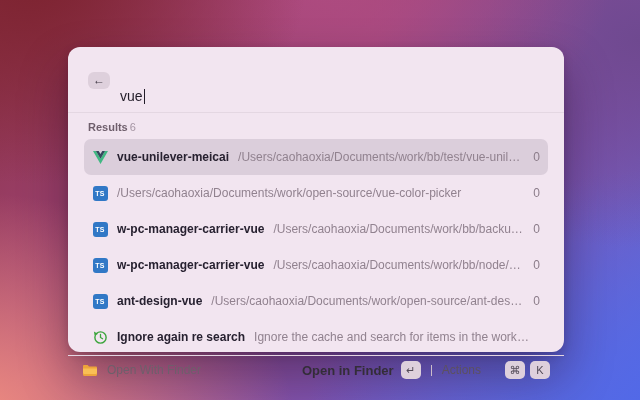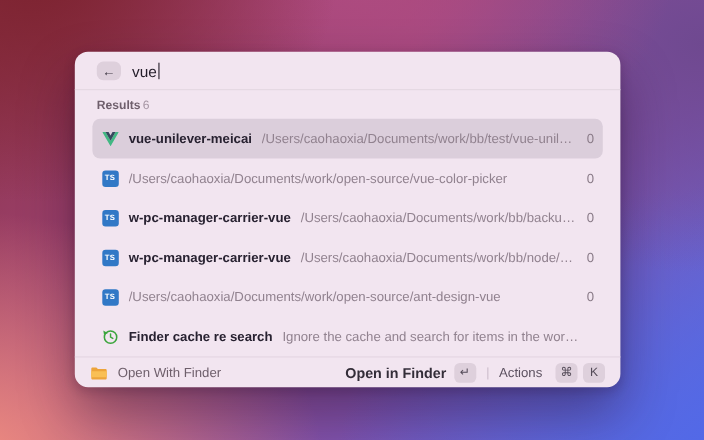--- a/index.html
+++ b/index.html
@@ -20,21 +20,21 @@
     background:#f2e5f0; border-radius:12px;
     box-shadow:0 24px 48px rgba(33,8,34,.40), 0 3px 10px rgba(33,8,34,.20);
     display:flex; flex-direction:column;
   }
   .searchbar { display:flex; align-items:center; gap:10px; padding:9px 18px 8px 20px; }
   .back-btn {
     width:22px; height:17px; border-radius:6px; background:#ded0dc; color:#3f3844;
     display:flex; align-items:center; justify-content:center; font-size:12px; line-height:1;
     flex:0 0 auto; cursor:default;
   }
-  .query-wrap { display:flex; align-items:center; flex:1; }
+  .query-wrap { display:flex; align-items:center; flex:1;margin-top:32px; }
   .query { font-size:14px; color:#231d29; }
   .caret { width:1.5px; height:15px; background:#231d29; margin-left:1px; }
   .hdivider { height:1px; background:#e4d7e2; flex:0 0 auto; }
   .results-header { padding:8px 4px 6px 20px; display:flex; gap:2px; align-items:center; }
   .results-label { font-size:11px; color:#6f5f6c; font-weight:700; }
   .results-count { font-size:11px; color:#a595a3; }
   .list { padding:0 16px; display:flex; flex-direction:column; }
   .row { height:36px; display:flex; align-items:center; gap:9px; padding:0 8px; border-radius:7px; }
   .row.selected { background:#dbcedb; }
   .icon-box { width:16px; height:16px; display:flex; align-items:center; justify-content:center; flex:0 0 auto; }
@@ -55,21 +55,21 @@
   .footer-left-label { font-size:12px; color:#6e5f6b; }
   .footer-right { margin-left:auto; display:flex; align-items:center; }
   .primary-btn { display:flex; align-items:center; gap:7px; }
   .primary-label { font-size:13px; font-weight:700; color:#332d38; }
   .kbd {
     height:18px; min-width:20px; padding:0 4px; border-radius:5px; background:#ded0dc;
     color:#544b58; font-size:11px; line-height:1; display:flex; align-items:center; justify-content:center;
   }
   .kbd + .kbd { margin-left:5px; }
   .vsep { width:1px; height:11px; background:#ccbdca; margin:0 10px; }
-  .actions-btn { display:flex; align-items:center; gap:12px; }
+  .actions-btn { display:flex; align-items:center; gap:24px; }
   .actions-label { font-size:12px; color:#5c5160; }
 </style>
 </head>
 <body>
 
 <div class="panel">
 
   <div class="searchbar">
     <div class="back-btn">
       <span>←</span>
@@ -124,33 +124,34 @@
       </span>
       <span class="row-title">w-pc-manager-carrier-vue</span>
       <span class="row-sub">/Users/caohaoxia/Documents/work/bb/node/w-pc-manager-carrier-vue</span>
       <span class="row-acc">0</span>
     </div>
 
     <div class="row">
       <span class="icon-box">
         <span class="ts-badge">TS</span>
       </span>
+      <span class="row-title">ant-design-vue</span>
       <span class="row-sub">/Users/caohaoxia/Documents/work/open-source/ant-design-vue</span>
       <span class="row-acc">0</span>
     </div>
 
     <div class="row">
       <span class="icon-box">
         <svg width="15" height="15" viewBox="0 0 16 16">
           <circle cx="8" cy="8" r="6" fill="none" stroke="#3ba53c" stroke-width="1.5"></circle>
           <path d="M1 1.5 L1.6 5.4 L5.4 4.2 Z" fill="#3ba53c"></path>
           <path d="M8 4.8 V8 l2.2 1.3" fill="none" stroke="#3ba53c" stroke-width="1.4" stroke-linecap="round"></path>
         </svg>
       </span>
-      <span class="row-title">Finder cache re search</span>
+      <span class="row-title">Ignore again re search</span>
       <span class="row-sub">Ignore the cache and search for items in the working directory again</span>
       <span class="row-acc"></span>
     </div>
 
   </div>
 
   <div class="spacer"></div>
 
   <div class="footer">
     <div class="footer-left">

